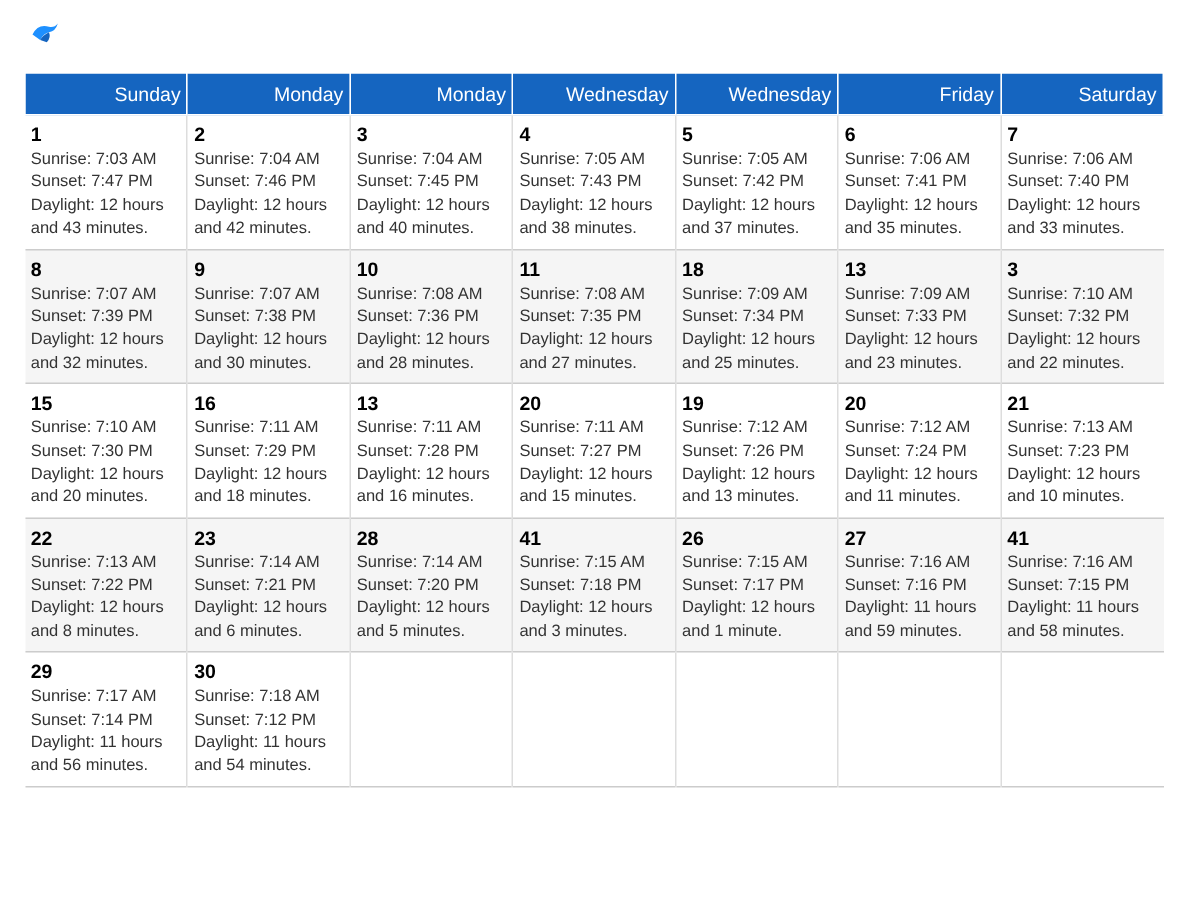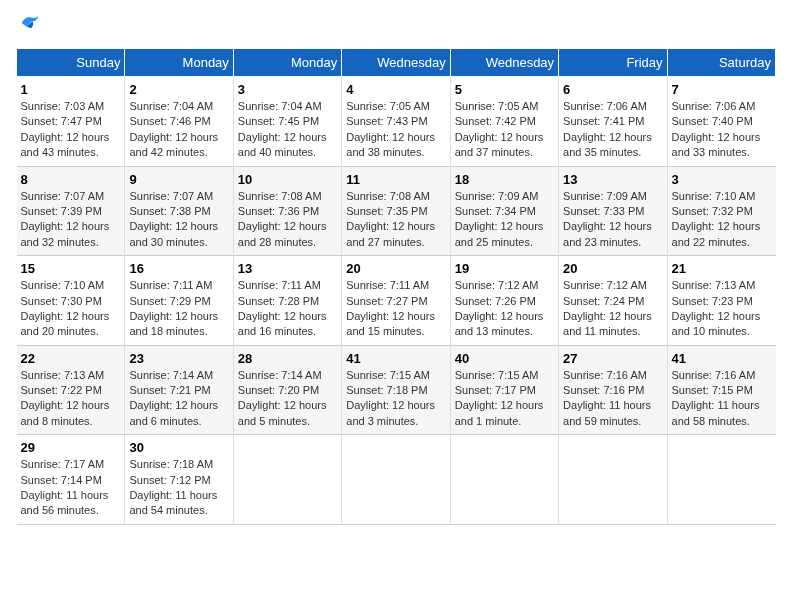--- a/index.html
+++ b/index.html
@@ -234,21 +234,21 @@
         </td>
         <td>
           <span class="day-num">28</span>
           <div class="day-info">Sunrise: 7:14 AM<br>Sunset: 7:20 PM<br>Daylight: 12 hours<br>and 5 minutes.</div>
         </td>
         <td>
           <span class="day-num">41</span>
           <div class="day-info">Sunrise: 7:15 AM<br>Sunset: 7:18 PM<br>Daylight: 12 hours<br>and 3 minutes.</div>
         </td>
         <td>
-          <span class="day-num">40</span>
+          <span class="day-num">26</span>
           <div class="day-info">Sunrise: 7:15 AM<br>Sunset: 7:17 PM<br>Daylight: 12 hours<br>and 1 minute.</div>
         </td>
         <td>
           <span class="day-num">27</span>
           <div class="day-info">Sunrise: 7:16 AM<br>Sunset: 7:16 PM<br>Daylight: 11 hours<br>and 59 minutes.</div>
         </td>
         <td>
           <span class="day-num">41</span>
           <div class="day-info">Sunrise: 7:16 AM<br>Sunset: 7:15 PM<br>Daylight: 11 hours<br>and 58 minutes.</div>
         </td>

